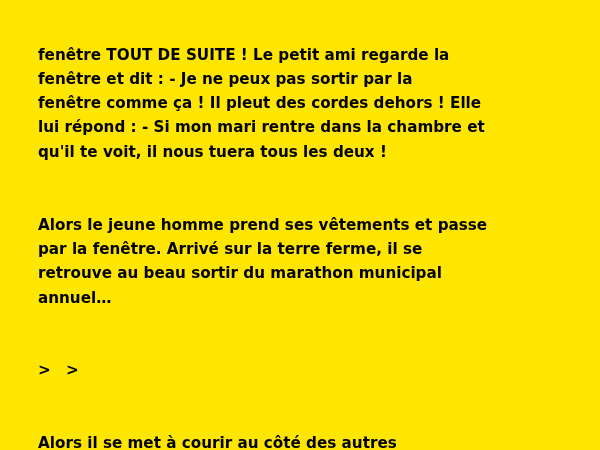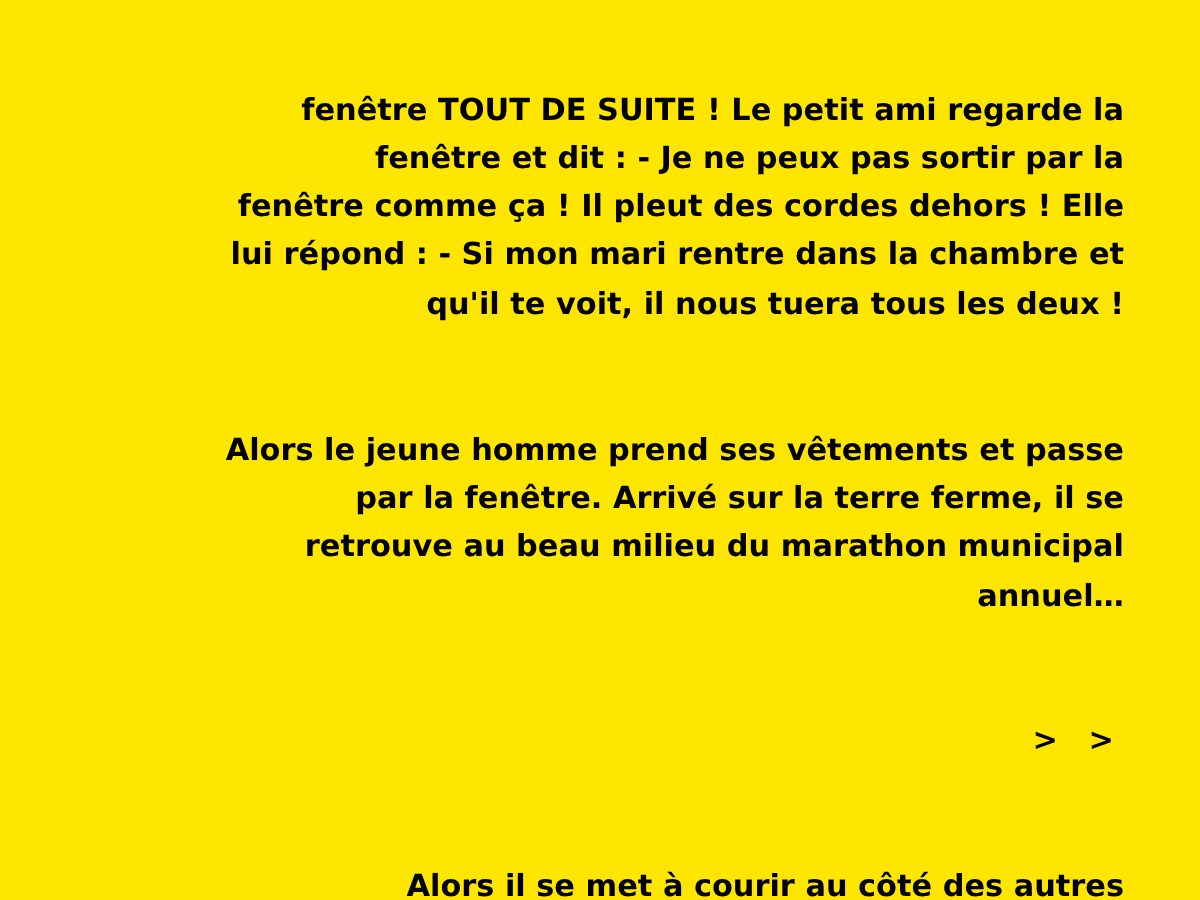--- a/index.html
+++ b/index.html
@@ -30,41 +30,40 @@
     line-height: 24.3px;
     font-weight: 700;
     letter-spacing: 0px;
     white-space: pre-wrap;
     word-wrap: break-word;
   }
   .para {
     margin: 0;
     padding: 0;
     white-space: pre-wrap;
-    text-align: right;
   }
   .quote-marks {
     margin: 0;
     padding: 0;
     letter-spacing: 5px;
   }
 </style>
 </head>
 <body>
 
 <div id="page">
   <div class="text-body">
     <p class="para">fenêtre TOUT DE SUITE ! Le petit ami regarde la
 fenêtre et dit : - Je ne peux pas sortir par la
 fenêtre comme ça ! Il pleut des cordes dehors ! Elle
 lui répond : - Si mon mari rentre dans la chambre et
 qu'il te voit, il nous tuera tous les deux !</p>
     <p class="para">Alors le jeune homme prend ses vêtements et passe
 par la fenêtre. Arrivé sur la terre ferme, il se
-retrouve au beau milieu du marathon municipal
+retrouve au beau sortir du marathon municipal
 annuel…</p>
     <p class="para quote-marks">&gt; &gt;</p>
     <p class="para">Alors il se met à courir au côté des autres
 participants, malgré le fait qu'il soit complètement nu
 avec ses vêtements à la main.</p>
     
     
     
   </div>
 </div>

